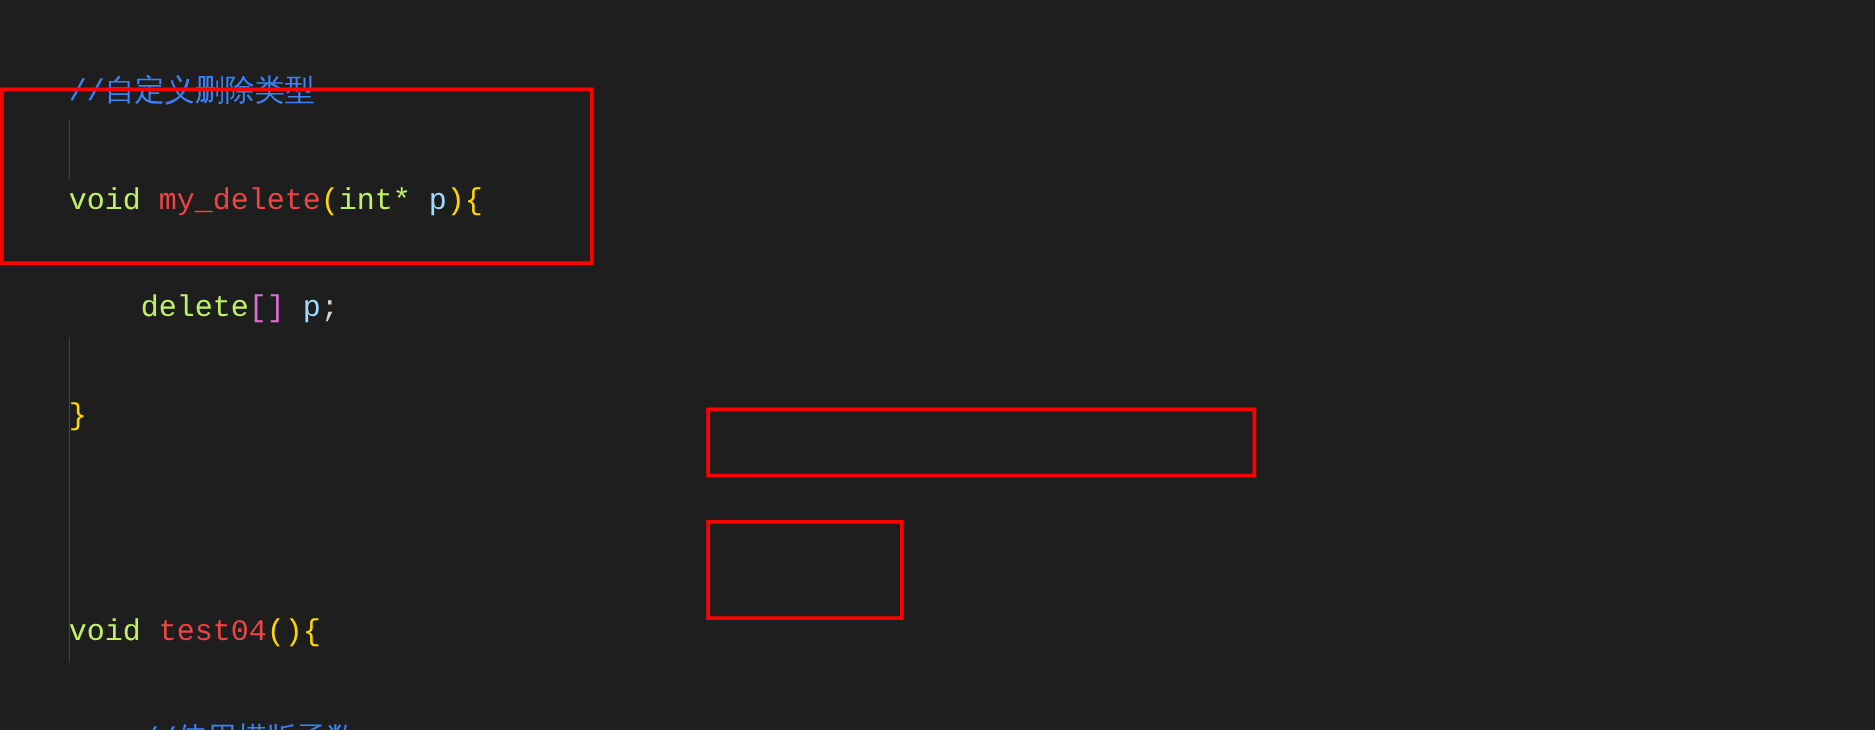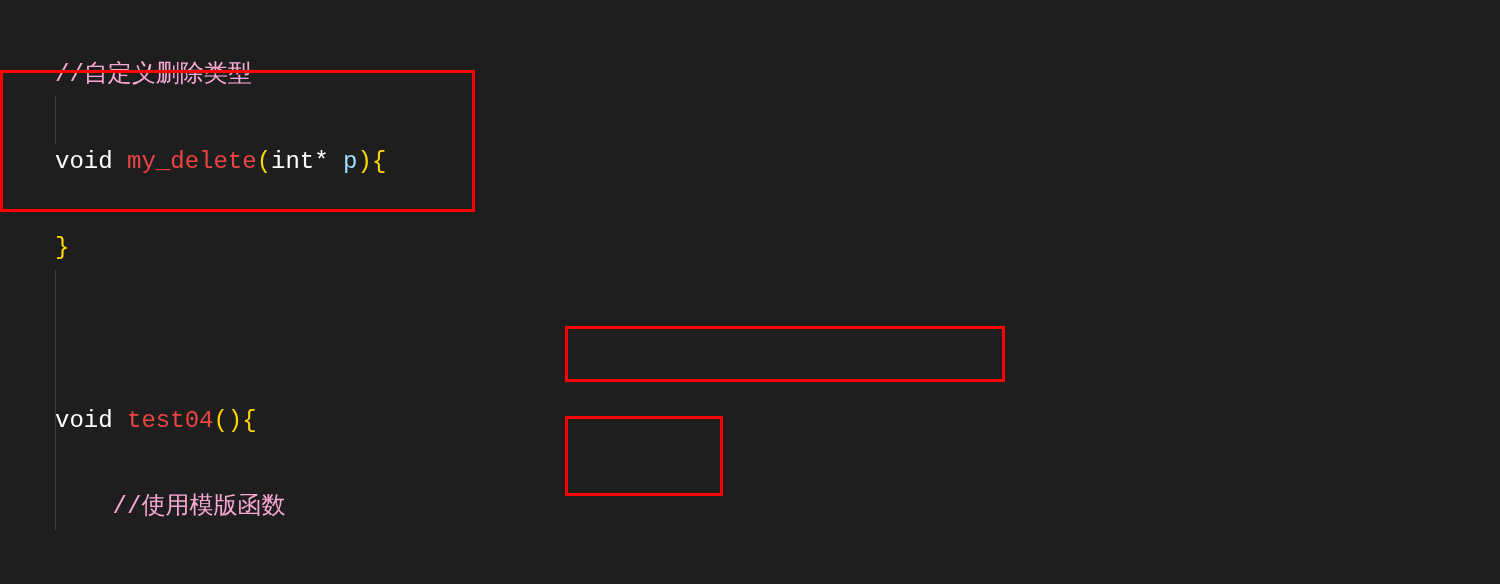--- a/index.html
+++ b/index.html
@@ -25,41 +25,42 @@
     padding-left: 55px;
     position: relative;
   }
   .indent-guide {
     position: absolute;
     left: 55px;
     width: 1px;
     background: #404040;
   }
   
-  .comment { color: #f9a8d4; }
-  .keyword-blue { color: #ffffff; }
+  .comment { color: #3b82f6; }
+  .keyword-blue { color: #bef264; }
   .func-yellow { color: #ef4444; }
   .bracket-yellow { color: #ffd700; }
   .bracket-pink { color: #da70d6; }
   .var { color: #9cdcfe; }
   .white { color: #d4d4d4; }
 
   .redbox {
     position: absolute;
     border: 3px solid #ff0000;
     pointer-events: none;
     box-sizing: border-box;
   }
 </style>
 </head>
 <body>
 
 <div class="code-container">
 <span class="line"><span class="comment">//自定义删除类型</span></span>
 <span class="line"><span class="keyword-blue">void</span> <span class="func-yellow">my_delete</span><span class="bracket-yellow">(</span><span class="keyword-blue">int</span><span class="keyword-blue">*</span> <span class="var">p</span><span class="bracket-yellow">)</span><span class="bracket-yellow">{</span></span>
+<span class="line">    <span class="keyword-blue">delete</span><span class="bracket-pink">[</span><span class="bracket-pink">]</span> <span class="var">p</span><span class="white">;</span></span>
 <span class="line"><span class="bracket-yellow">}</span></span>
 <span class="line"> </span>
 <span class="line"><span class="keyword-blue">void</span> <span class="func-yellow">test04</span><span class="bracket-yellow">(</span><span class="bracket-yellow">)</span><span class="bracket-yellow">{</span></span>
 <span class="line">    <span class="comment">//使用模版函数</span></span>
 
 
 
 
 
 </div>

